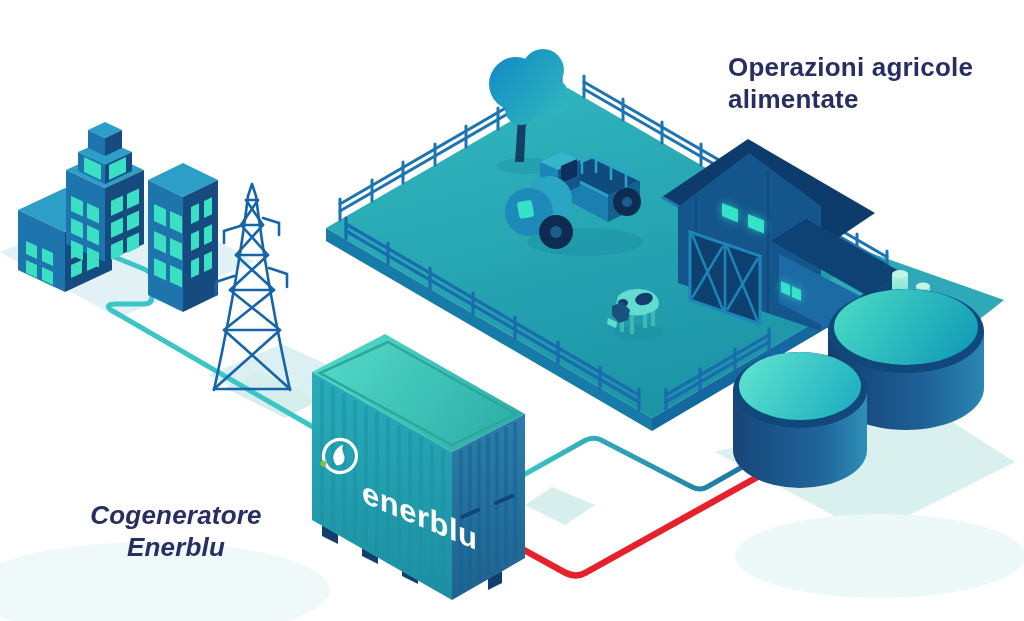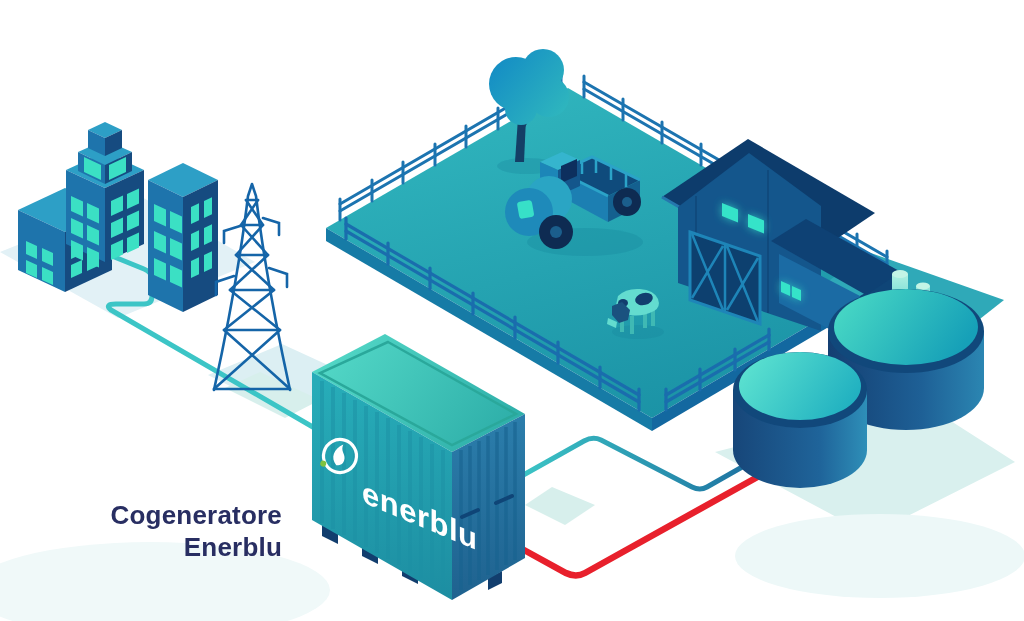--- a/index.html
+++ b/index.html
@@ -2,21 +2,21 @@
 <html><head>
 <meta charset="utf-8">
 <style>
   html,body{margin:0;padding:0;background:#ffffff;}
   .stage{position:relative;width:1024px;height:621px;overflow:hidden;background:#ffffff;
          font-family:"Liberation Sans", sans-serif;}
   .stage svg{position:absolute;left:0;top:0;}
   .caption{position:absolute;font-weight:700;color:#282E62;font-size:26px;line-height:1.22;
            letter-spacing:0.2px;}
   .caption.farm{left:728px;top:52px;width:262px;text-align:left;}
-  .caption.cog{left:70px;top:500px;width:212px;text-align:right;}
+  .caption.cog{left:70px;top:500px;width:212px;text-align:center;font-style:italic;}
   .bwin{fill:#3BE0C4;}
   .win{fill:#35E3C9;}
   .fence{stroke:#1C74B0;stroke-width:3;stroke-linecap:round;fill:none;}
   .fenceF{stroke:#1A6DAD;stroke-width:3.2;stroke-linecap:round;fill:none;}
   .pyl{stroke:#1565A8;stroke-width:2.6;stroke-linecap:round;fill:none;}
 </style>
 </head>
 <body>
 
 <div class="stage">
@@ -253,14 +253,15 @@
         <path d="M-1,10 C -9,4 -8,-5 0,-12 C -1,-5 4,-4 5,1 C 6,7 3,9 -1,10 Z" fill="#ffffff"></path>
         <circle cx="-14" cy="12" r="3" fill="#7FC241"></circle>
       </g>
       <g transform="matrix(1,0.42,0,1,0,0)">
         <text x="362" y="350" font-family="Liberation Sans, sans-serif" font-size="31" font-weight="700" fill="#ffffff" letter-spacing="0.5">enerblu</text>
       </g>
     </g>
   </g>
 </svg>
 
+<div class="caption farm">Operazioni agricole alimentate</div>
 <div class="caption cog">Cogeneratore Enerblu</div>
 </div>
 
 </body></html>

